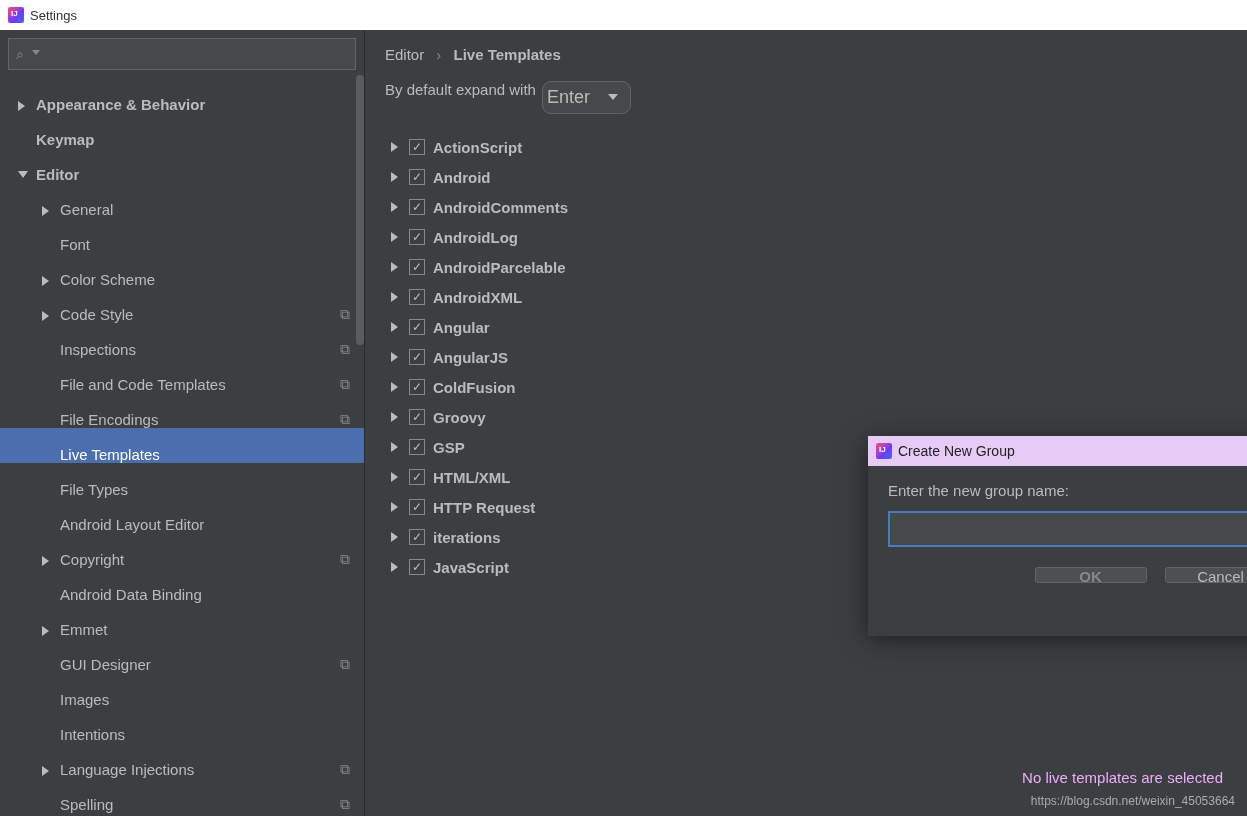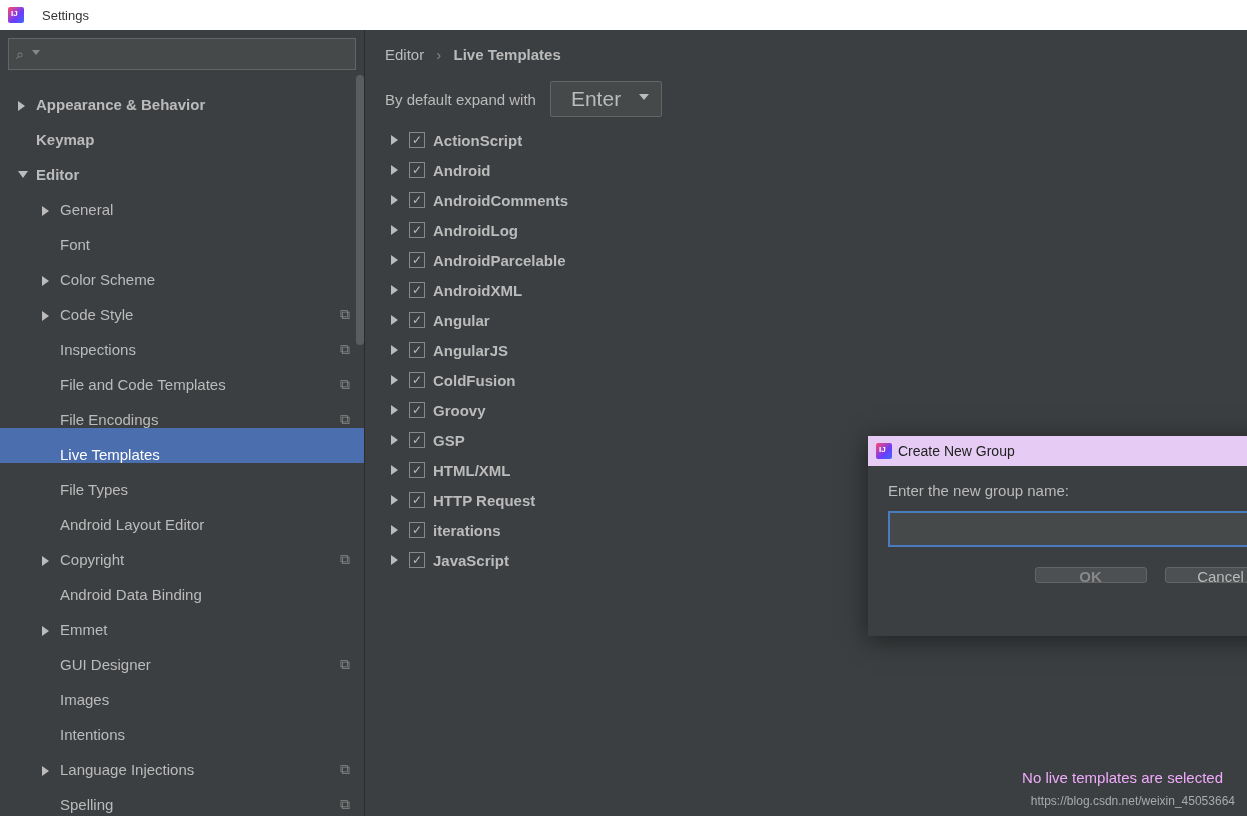--- a/index.html
+++ b/index.html
@@ -1,18 +1,18 @@
 <!DOCTYPE html>
 <html><head>
 <meta charset="utf-8">
 <style>
 * { box-sizing: border-box; margin: 0; padding: 0; font-family: "Segoe UI", Arial, sans-serif; }
 body { width: 1247px; height: 816px; background: #3c3f41; overflow: hidden; position: relative; }
 
-.titlebar { height: 30px; background: #fff; display: flex; align-items: center; padding-left: 8px; gap: 18px; }
+.titlebar { height: 30px; background: #fff; display: flex; align-items: center; padding-left: 8px; gap: 6px; }
 .appicon { width: 16px; height: 16px; background: linear-gradient(135deg,#ff4b6e 0%,#6d3bfc 60%,#3b6dfc 100%); border-radius: 2px; position: relative; }
 .appicon::after { content:"IJ"; position:absolute; color:#fff; font-size:8px; font-weight:bold; left:3px; top:2px; }
 .titlebar-text { color:#333; font-size:13px; }
 
 .content { display:flex; height: calc(100% - 30px); }
 
 .sidebar { width: 365px; background:#3c3f41; border-right:1px solid #2b2b2b; display:flex; flex-direction:column; position:relative; }
 .search { margin:8px; }
 .search-input { width:100%; height:32px; background:#45494a; border:1px solid #646464; color:#bbb; padding:0 28px 0 28px; font-size:14px; border-radius:0; }
 .search-wrap { position:relative; }
@@ -31,22 +31,22 @@
 .depth1 { padding-left:42px; }
 .copy-icon { margin-left:auto; margin-right:14px; color:#888; font-size:14px; }
 .sidebar-scrollbar { position:absolute; right:0; top:45px; width:8px; height:270px; background:#5a5d5e; border-radius:4px; }
 
 .main { flex:1; background:#3c3f41; padding:16px 20px; color:#bbb; position:relative; }
 .breadcrumb { font-size:15px; margin-bottom:18px; }
 .breadcrumb .seg { color:#bbb; }
 .breadcrumb .sep { color:#888; margin:0 8px; }
 .breadcrumb .seg.bold { font-weight:bold; }
 
-.expand-row { display:flex; align-items:center; gap:14px; font-size:15px; margin-bottom:8px; }
-.dropdown { background:#45494a; border:1px solid #646464; padding:5px 40px 5px 20px; color:#bbb; position:relative; font-size:21px; border-radius:2px; }
+.expand-row { display:flex; gap:6px; font-size:15px; margin-bottom:18px; }
+.dropdown { background:#45494a; border:1px solid #646464; padding:5px 40px 5px 4px; color:#bbb; position:relative; font-size:18px; border-radius:9px; }
 .dropdown::after { content:""; position:absolute; right:12px; top:12px; width:0;height:0;border-left:5px solid transparent;border-right:5px solid transparent;border-top:6px solid #bbb; }
 
 .template-list { }
 .tmpl-item { display:flex; align-items:center; height:30px; font-size:15px; font-weight:bold; color:#bbb; cursor:pointer; padding-left:6px; gap:8px; }
 .tmpl-item .arrow { width:10px; }
 .tmpl-item .arrow::before { content:""; display:block; width:0;height:0;border-top:5px solid transparent;border-bottom:5px solid transparent;border-left:7px solid #bbb; }
 .tmpl-item .cb { width:16px; height:16px; border:1px solid #888; background:#3c3f41; display:flex; align-items:center; justify-content:center; }
 .tmpl-item .cb::after { content:"✓"; color:#bbb; font-size:12px; font-weight:normal; }
 
 .status { position:absolute; bottom:30px; right:24px; color:#f0abfc; font-size:15px; }

